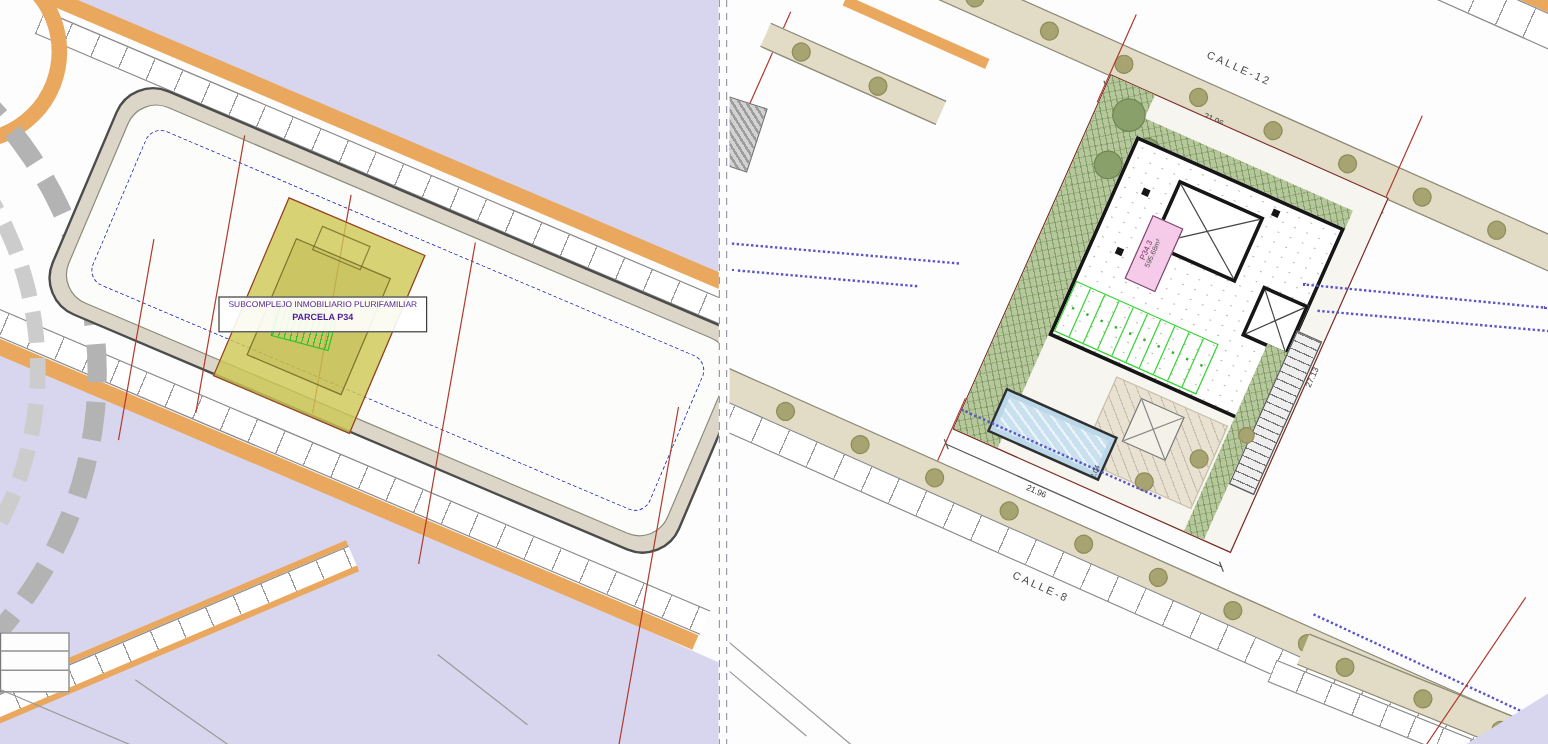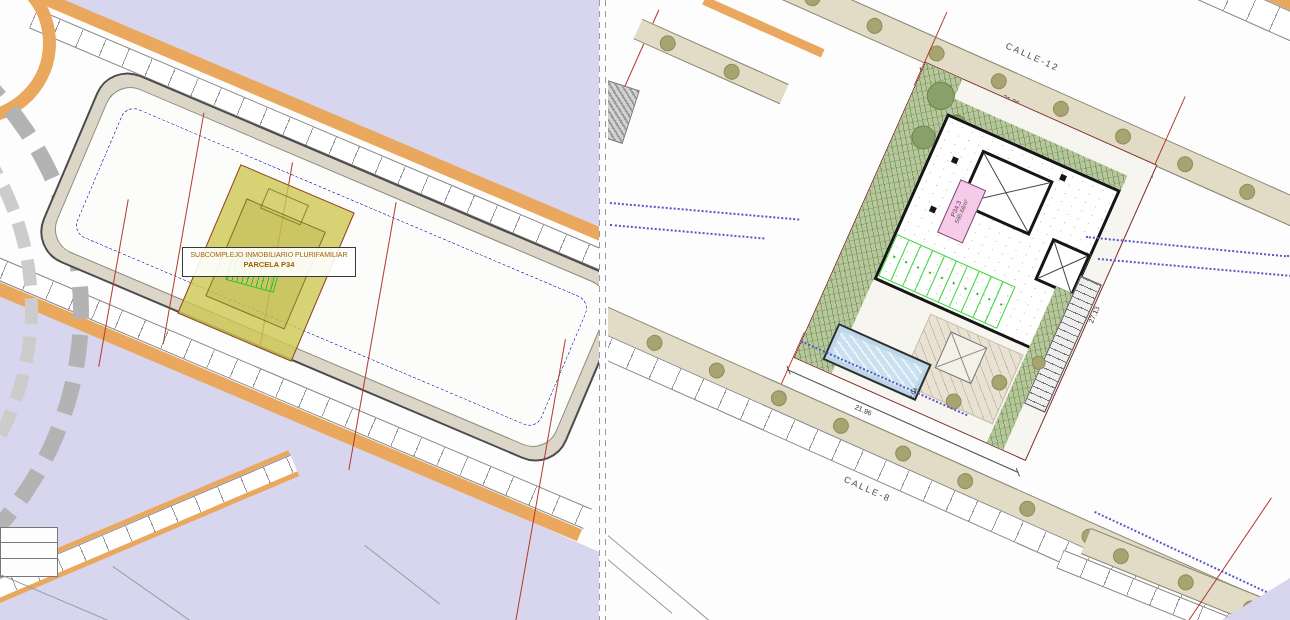--- a/index.html
+++ b/index.html
@@ -66,21 +66,21 @@
     <div class="rl" style="left:276px;top:161px;height:185px;transform:rotate(10deg);"></div>
     <div class="rl" style="left:372px;top:200px;height:272px;transform:rotate(10deg);"></div>
     <div class="rl" style="left:540px;top:337px;height:287px;transform:rotate(10deg);"></div>
 
     <div class="abs" style="left:204px;top:182px;width:122px;height:160px;transform:rotate(23deg);border:1.5px solid #94402a;background:rgba(205,200,82,.8);">
       <div class="abs" style="left:18px;top:28px;width:84px;height:104px;border:1px solid rgba(115,110,40,.9);background:rgba(180,175,70,.35);"></div>
       <div class="abs" style="left:34px;top:10px;width:42px;height:20px;border:1px solid rgba(115,110,40,.8);"></div>
       <div class="abs" style="left:28px;top:80px;width:48px;height:26px;transform:rotate(-8deg);border:1px solid #2ec22e;background:repeating-linear-gradient(90deg,#2ec22e 0 1px,transparent 1px 5px);"></div>
     </div>
 
-    <div class="abs" style="left:182px;top:247px;width:172px;height:28px;background:rgba(255,255,255,.9);border:1.5px solid #3a3a3a;text-align:center;color:#a16207;">
+    <div class="abs" style="left:182px;top:247px;width:172px;height:28px;background:rgba(255,255,255,.9);border:1.5px solid #3a3a3a;text-align:center;color:#4c1d95;">
       <div style="font-size:7px;margin-top:3px;">SUBCOMPLEJO INMOBILIARIO PLURIFAMILIAR</div>
       <div style="font-size:7.5px;font-weight:bold;margin-top:2px;">PARCELA P34</div>
     </div>
 
     <div class="abs" style="left:0;top:527px;width:56px;height:48px;background:#fdfdfd;border:1px solid #777;">
       <div class="abs" style="left:0;top:14px;width:100%;height:0;border-top:1px solid #777;"></div>
       <div class="abs" style="left:0;top:30px;width:100%;height:0;border-top:1px solid #777;"></div>
     </div>
     <div class="gline" style="left:0;top:574px;width:170px;transform:rotate(23deg);"></div>
     <div class="gline" style="left:113px;top:566px;width:104px;transform:rotate(35deg);"></div>

